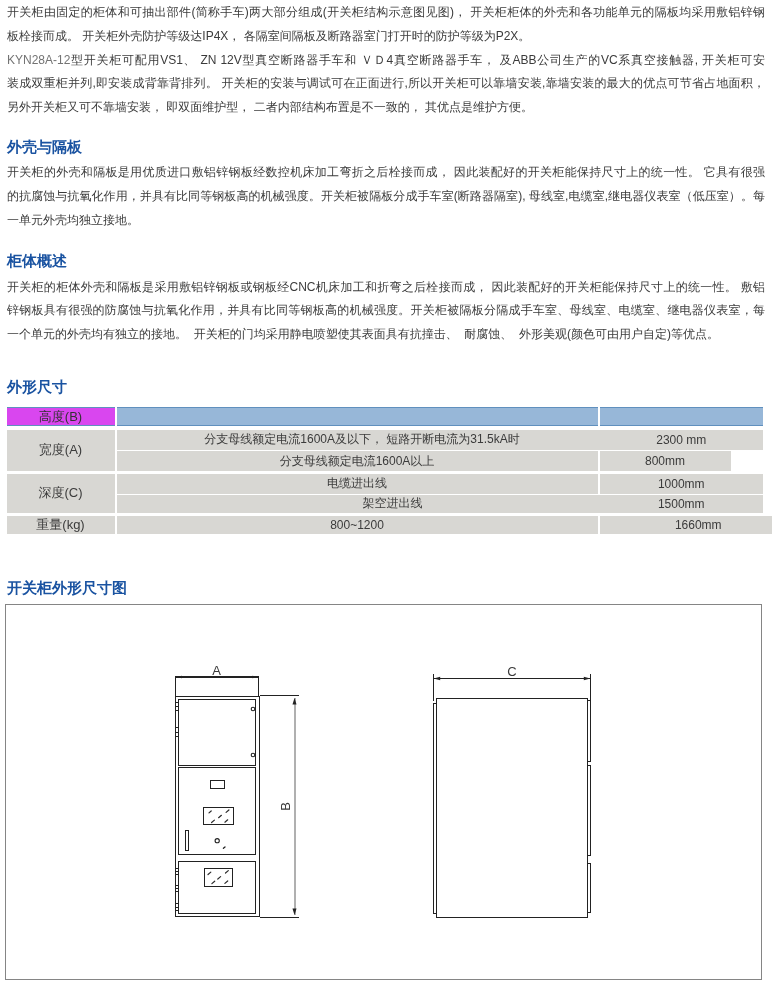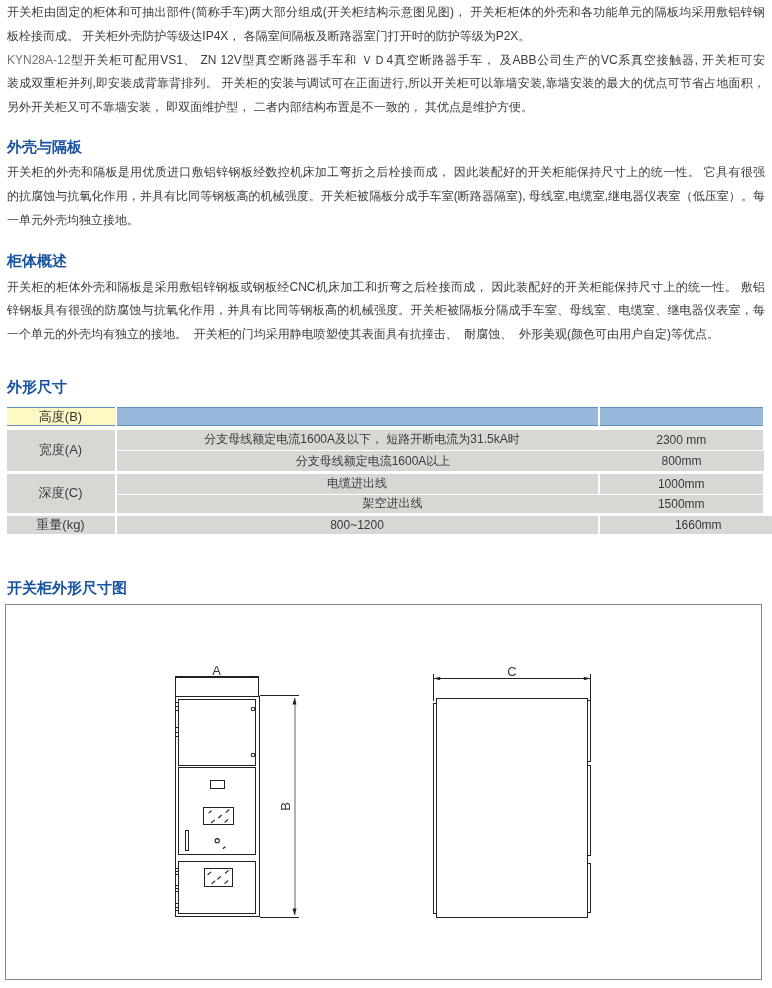--- a/index.html
+++ b/index.html
@@ -36,35 +36,35 @@
 <div class="abs para" style="left:7px;top:274.5px;line-height:24px;">
     <div class="j">开关柜的柜体外壳和隔板是采用敷铝锌钢板或钢板经CNC机床加工和折弯之后栓接而成， 因此装配好的开关柜能保持尺寸上的统一性。 敷铝</div>
     <div class="j">锌钢板具有很强的防腐蚀与抗氧化作用，并具有比同等钢板高的机械强度。开关柜被隔板分隔成手车室、母线室、电缆室、继电器仪表室，每</div>
     <div>一个单元的外壳均有独立的接地。&nbsp;&nbsp;开关柜的门均采用静电喷塑使其表面具有抗撞击、&nbsp;&nbsp;耐腐蚀、&nbsp;&nbsp;外形美观(颜色可由用户自定)等优点。</div>
   </div>
 
 <div class="abs hd" style="left:7px;top:375.5px;">外形尺寸</div>
 
 <div class="abs" style="left:0;top:0;">
 
-  <div class="cell" style="left:6.5px;top:407px;width:108px;height:19px;background:#fef9c3;border-top:1px solid #6090be;border-bottom:1px solid #6090be;box-sizing:border-box;color:#333;font-size:13px;">高度(B)</div>
+  <div class="cell" style="left:6.5px;top:407px;width:108px;height:19px;background:#d946ef;border-top:1px solid #6090be;border-bottom:1px solid #6090be;box-sizing:border-box;color:#333;font-size:13px;">高度(B)</div>
 
   <div class="cell" style="left:116.5px;top:407px;width:481px;height:19px;background:#97b7d8;border-top:1px solid #6090be;border-bottom:1px solid #6090be;box-sizing:border-box;"></div>
 
   <div class="cell" style="left:599.5px;top:407px;width:163.5px;height:19px;background:#97b7d8;border-top:1px solid #6090be;border-bottom:1px solid #6090be;box-sizing:border-box;"></div>
 
   <div class="cell gray" style="left:6.5px;top:429.5px;width:108px;height:41.5px;font-size:13px;">宽度(A)</div>
 
   <div class="cell gray" style="left:116.5px;top:429.5px;width:491px;height:20px;text-align:right;">分支母线额定电流1600A及以下，&nbsp;短路开断电流为31.5kA时</div>
 
   <div class="cell gray" style="left:599.5px;top:429.5px;width:163.5px;height:20px;">2300 mm</div>
 
-  <div class="cell gray" style="left:116.5px;top:451px;width:481px;height:20px;padding-left:16px;">分支母线额定电流1600A以上</div>
+  <div class="cell gray" style="left:116.5px;top:451px;width:481px;height:20px;">分支母线额定电流1600A以上</div>
 
-  <div class="cell gray" style="left:599.5px;top:451px;width:164px;height:20px;text-align:right;">800mm</div>
+  <div class="cell gray" style="left:599.5px;top:451px;width:131px;height:20px;text-align:right;">800mm</div>
 
   <div class="cell gray" style="left:6.5px;top:473.5px;width:108px;height:39px;font-size:13px;">深度(C)</div>
 
   <div class="cell gray" style="left:116.5px;top:473.5px;width:481px;height:20px;">电缆进出线</div>
 
   <div class="cell gray" style="left:599.5px;top:473.5px;width:163.5px;height:20px;">1000mm</div>
 
   <div class="cell gray" style="left:116.5px;top:495px;width:552px;height:17.5px;">架空进出线</div>
 
   <div class="cell gray" style="left:599.5px;top:495px;width:163.5px;height:17.5px;">1500mm</div>

